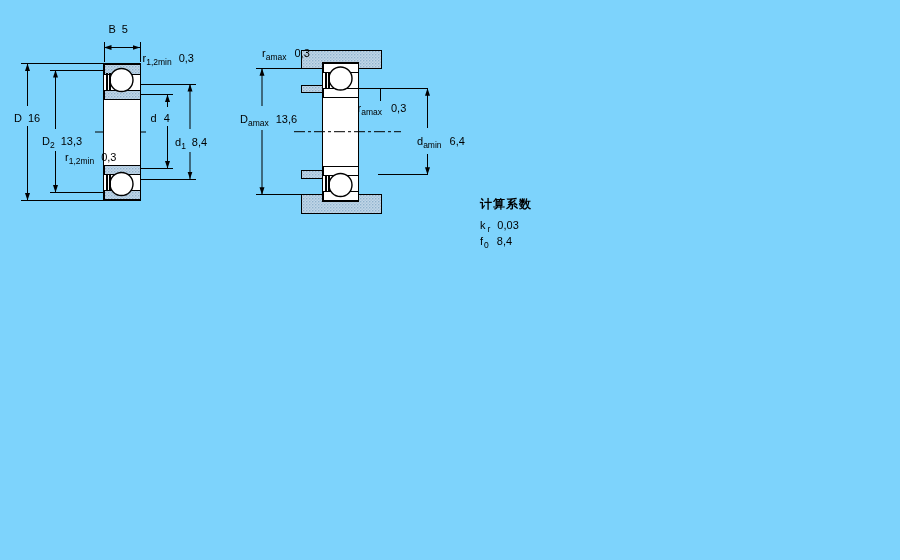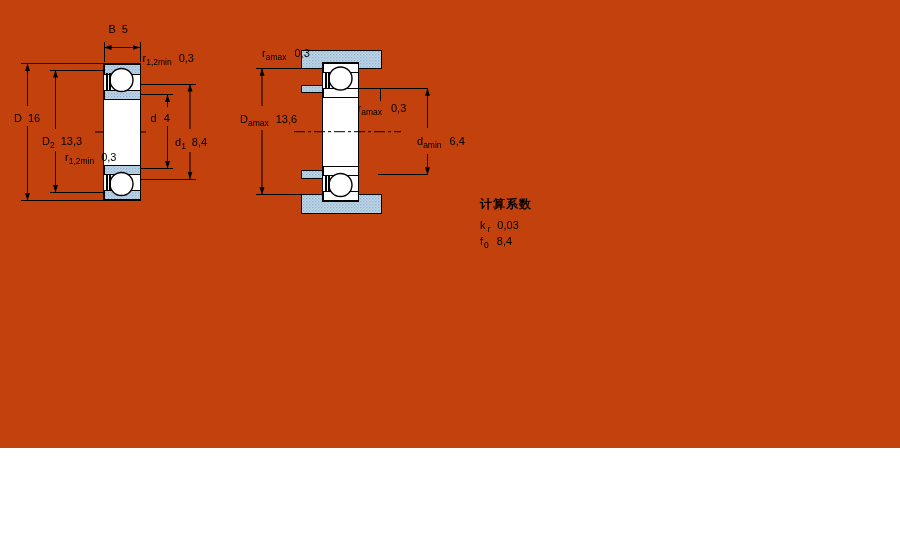--- a/index.html
+++ b/index.html
@@ -1,16 +1,16 @@
 <!DOCTYPE html>
 <html><head>
 <meta charset="utf-8">
 <style>
   html,body{margin:0;padding:0;background:#fff;}
-  .stage{position:relative;width:900px;height:448px;background:#c2410c;overflow:hidden;}
+  .stage{position:relative;width:900px;height:560px;background:#7dd3fc;overflow:hidden;}
   svg text{font-family:"Liberation Sans","DejaVu Sans",sans-serif;font-size:11px;fill:#000;}
   svg .sub{font-size:8.5px;}
   svg .cjk{font-family:"DejaVu Sans","Liberation Sans",sans-serif;font-size:12px;font-weight:bold;letter-spacing:1px;}
   .thin{stroke:#000;stroke-width:1;fill:none;}
   .crisp{shape-rendering:crispEdges;}
   .cl{stroke:#000;stroke-width:1;fill:none;stroke-dasharray:11 3 3 3;}
   .ringL{stroke:#000;stroke-width:1;}
   .ringW{fill:#ffffff;stroke:#000;stroke-width:1;}
   .ball{fill:#ffffff;stroke:#000;stroke-width:1.4;}
   .seal{fill:#000;}

